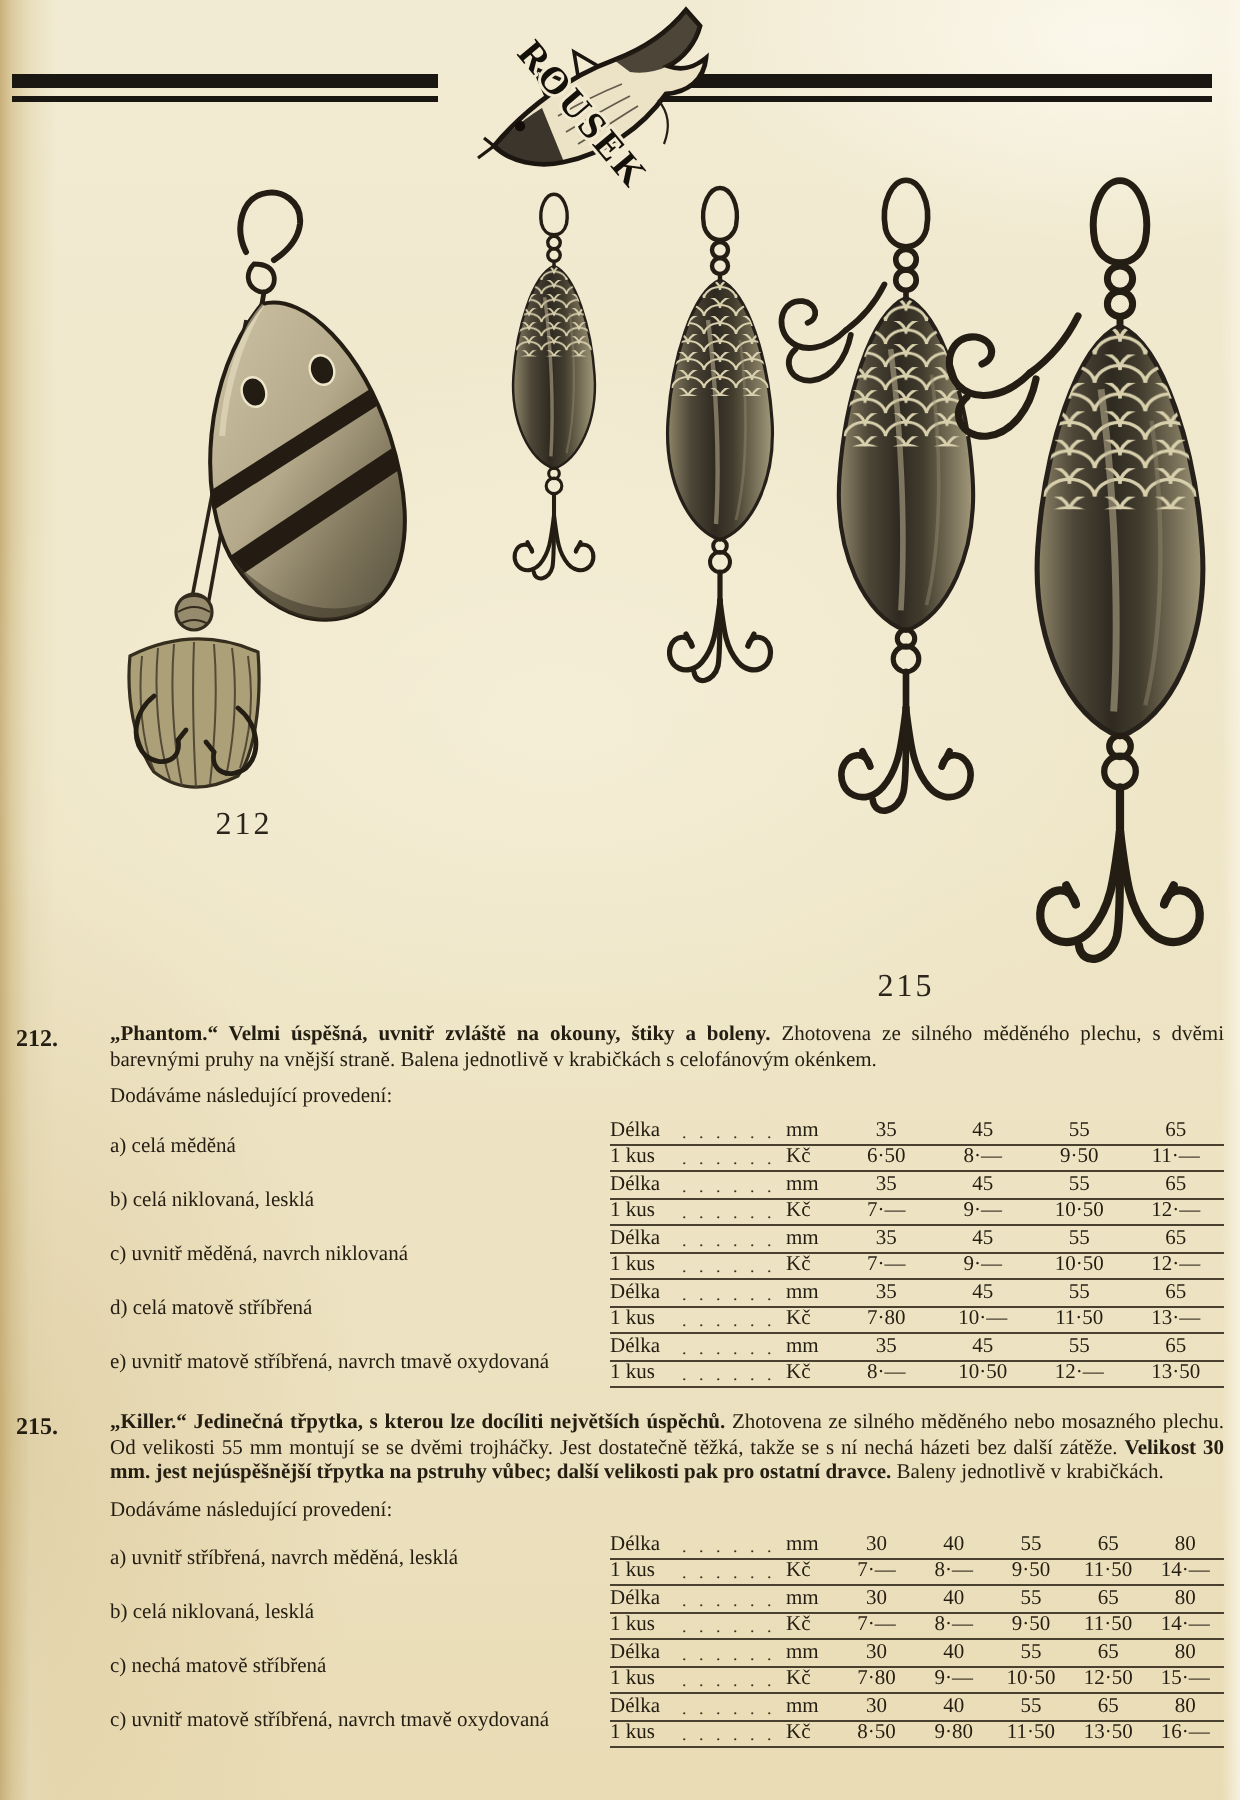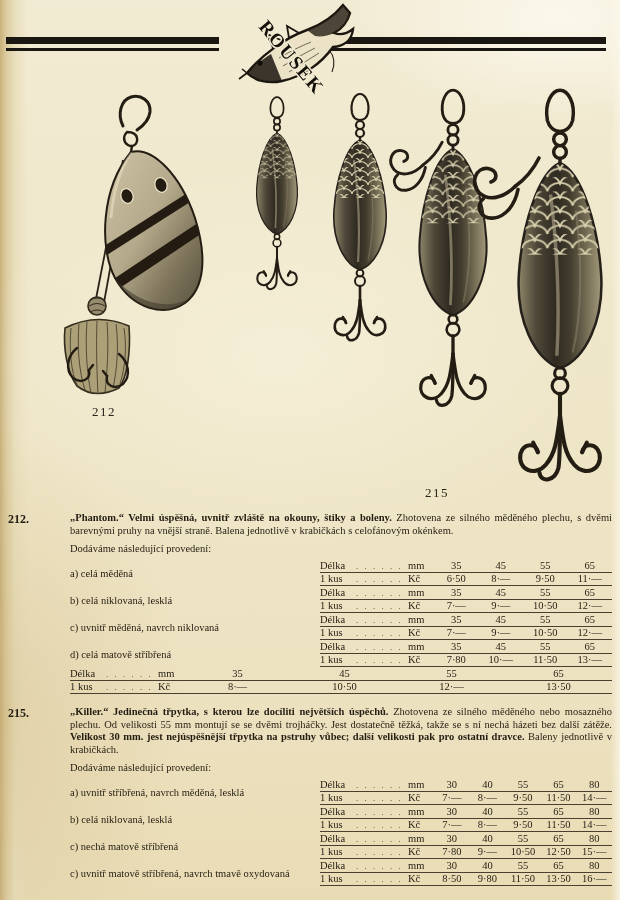--- a/index.html
+++ b/index.html
@@ -18,28 +18,28 @@
   
   .rule{position:absolute;top:37px;height:14px;}
   .rule::before{content:"";position:absolute;left:0;right:0;top:0;height:7px;background:#1a1611;}
   .rule::after{content:"";position:absolute;left:0;right:0;top:11px;height:3px;background:#1a1611;}
   .rule-left{left:6px;width:213px;}
   .rule-right{left:293px;width:313px;}
   .logo{position:absolute;left:233px;top:0;}
   
   .fig{position:absolute;}
   .fig-caption{
-    position:absolute;font-size:13px;letter-spacing:1.5px;text-align:left;
+    position:absolute;font-size:16px;letter-spacing:1.5px;text-align:center;
     color:#2b241a;
   }
   .cap-212{left:92px;top:404px;width:60px;}
   .cap-215{left:425px;top:485px;width:56px;}
   
   .textblock{position:absolute;left:0;top:512px;right:0;}
-  .section{position:relative;padding:0 8px 0 70px;font-family:Liberation Serif, serif;}
+  .section{position:relative;padding:0 8px 0 55px;font-family:Liberation Serif, serif;}
   .section + .section{margin-top:12px;}
   .sec-num{position:absolute;left:8px;top:0;font-weight:700;font-size:12px;}
   .intro{margin:0;font-size:10.5px;line-height:12.5px;text-align:justify;}
   .intro .b{font-weight:700;}
   .supply{font-size:10.5px;margin:6px 0;}
   
   .variant{display:flex;margin-bottom:1px;min-height:26px;align-items:center;}
   .v-label{width:250px;padding-right:12px;box-sizing:border-box;font-size:10.5px;line-height:12px;padding-top:1px;}
   .v-table{flex:1;}
   .t-row{display:flex;border-bottom:1px solid #49402f;height:12px;font-size:10.5px;line-height:12px;}
@@ -302,20 +302,21 @@
                   <span class="cell">7·80</span>
                   <span class="cell">10·—</span>
                   <span class="cell">11·50</span>
                   <span class="cell">13·—</span>
                 </span>
               </div>
             </div>
           </div>
 
           <div class="variant">
+            <div class="v-label">e) uvnitř matově stříbřená, navrch tmavě oxydovaná</div>
             <div class="v-table">
               <div class="t-row">
                 <span class="t-name">Délka</span>
                 <span class="t-dots">. . . . . .</span>
                 <span class="t-unit">mm</span>
                 <span class="t-cells">
                   <span class="cell">35</span>
                   <span class="cell">45</span>
                   <span class="cell">55</span>
                   <span class="cell">65</span>

